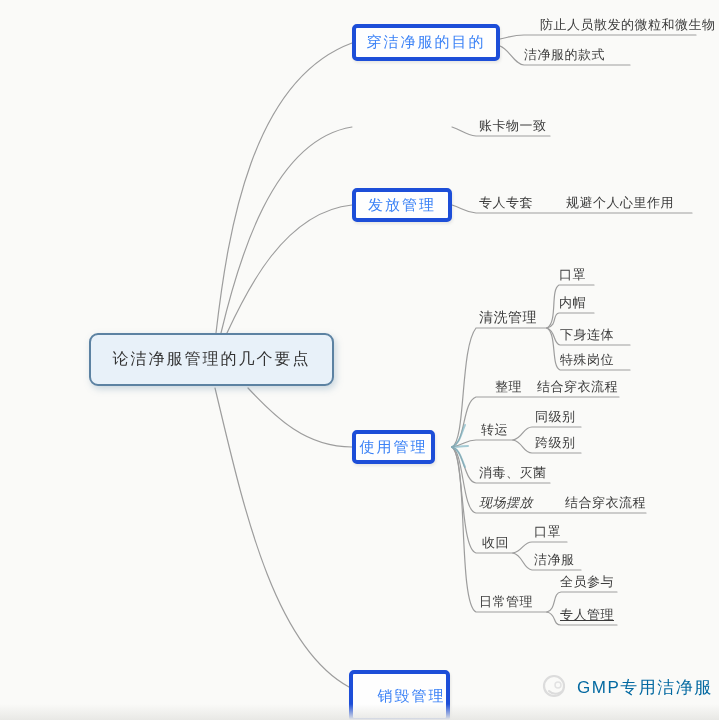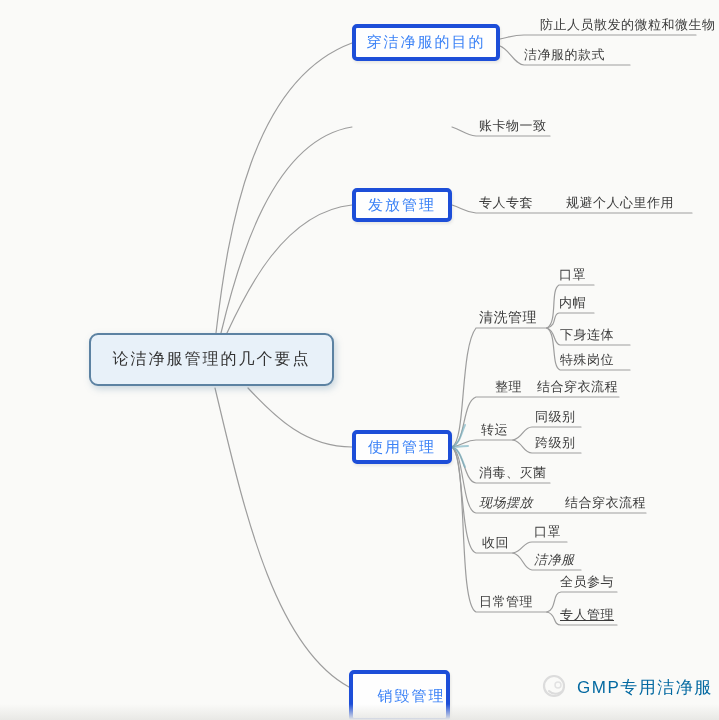--- a/index.html
+++ b/index.html
@@ -111,21 +111,21 @@
       <path d="M 452 447 c 9 -5 9 -14 13 -22"></path>
       <path d="M 452 447 c 9 0 12 -1 16 -1"></path>
       <path d="M 452 447 c 9 4 9 12 13 20"></path>
     </g>
   </svg>
 
   <div class="box root-box" style="left:45px;top:333px;width:245px;height:53px;margin-left:44px;">论洁净服管理的几个要点</div>
 
   <div class="box" style="left:352px;top:24px;width:148px;height:37px;">穿洁净服的目的</div>
   <div class="box" style="left:352px;top:188px;width:100px;height:34px;">发放管理</div>
-  <div class="box" style="left:352px;top:430px;width:100px;height:34px;text-align:right;">使用管理</div>
+  <div class="box" style="left:352px;top:430px;width:83px;height:34px;text-align:right;">使用管理</div>
   <div class="box" style="left:349px;top:670px;width:101px;height:52px;padding-left:24px;">销毁管理</div>
 
   <div class="leaf" style="left:524px;top:17px;padding-left:16px;">防止人员散发的微粒和微生物</div>
   <div class="leaf" style="left:524px;top:47px;">洁净服的款式</div>
 
   <div class="leaf" style="left:479px;top:118px;">账卡物一致</div>
 
   <div class="leaf" style="left:479px;top:195px;">专人专套</div>
   <div class="leaf" style="left:566px;top:195px;">规避个人心里作用</div>
 
@@ -142,21 +142,21 @@
   <div class="leaf" style="left:535px;top:409px;">同级别</div>
   <div class="leaf" style="left:535px;top:435px;">跨级别</div>
 
   <div class="leaf" style="left:479px;top:465px;">消毒、灭菌</div>
 
   <div class="leaf" style="left:479px;top:495px;font-style:italic;">现场摆放</div>
   <div class="leaf" style="left:565px;top:495px;">结合穿衣流程</div>
 
   <div class="leaf" style="left:482px;top:535px;">收回</div>
   <div class="leaf" style="left:534px;top:524px;">口罩</div>
-  <div class="leaf" style="left:534px;top:552px;font-style:italic;">洁净服</div>
+  <div class="leaf" style="left:534px;top:552px;">洁净服</div>
 
   <div class="leaf" style="left:479px;top:594px;">日常管理</div>
   <div class="leaf" style="left:560px;top:574px;">全员参与</div>
   <div class="leaf" style="left:560px;top:607px;text-decoration:underline;">专人管理</div>
 
   <div class="watermark">
     <svg width="30" height="30" viewBox="0 0 30 30">
       <circle cx="14" cy="14" r="10" stroke="#dcdcdc" stroke-width="2.2" fill="none"></circle>
       <path d="M 9 19 q 5 5 12 1" stroke="#dcdcdc" stroke-width="2" fill="none" stroke-linecap="round"></path>
       <circle cx="18" cy="13" r="3" stroke="#e2e2e2" stroke-width="1.5" fill="none"></circle>

